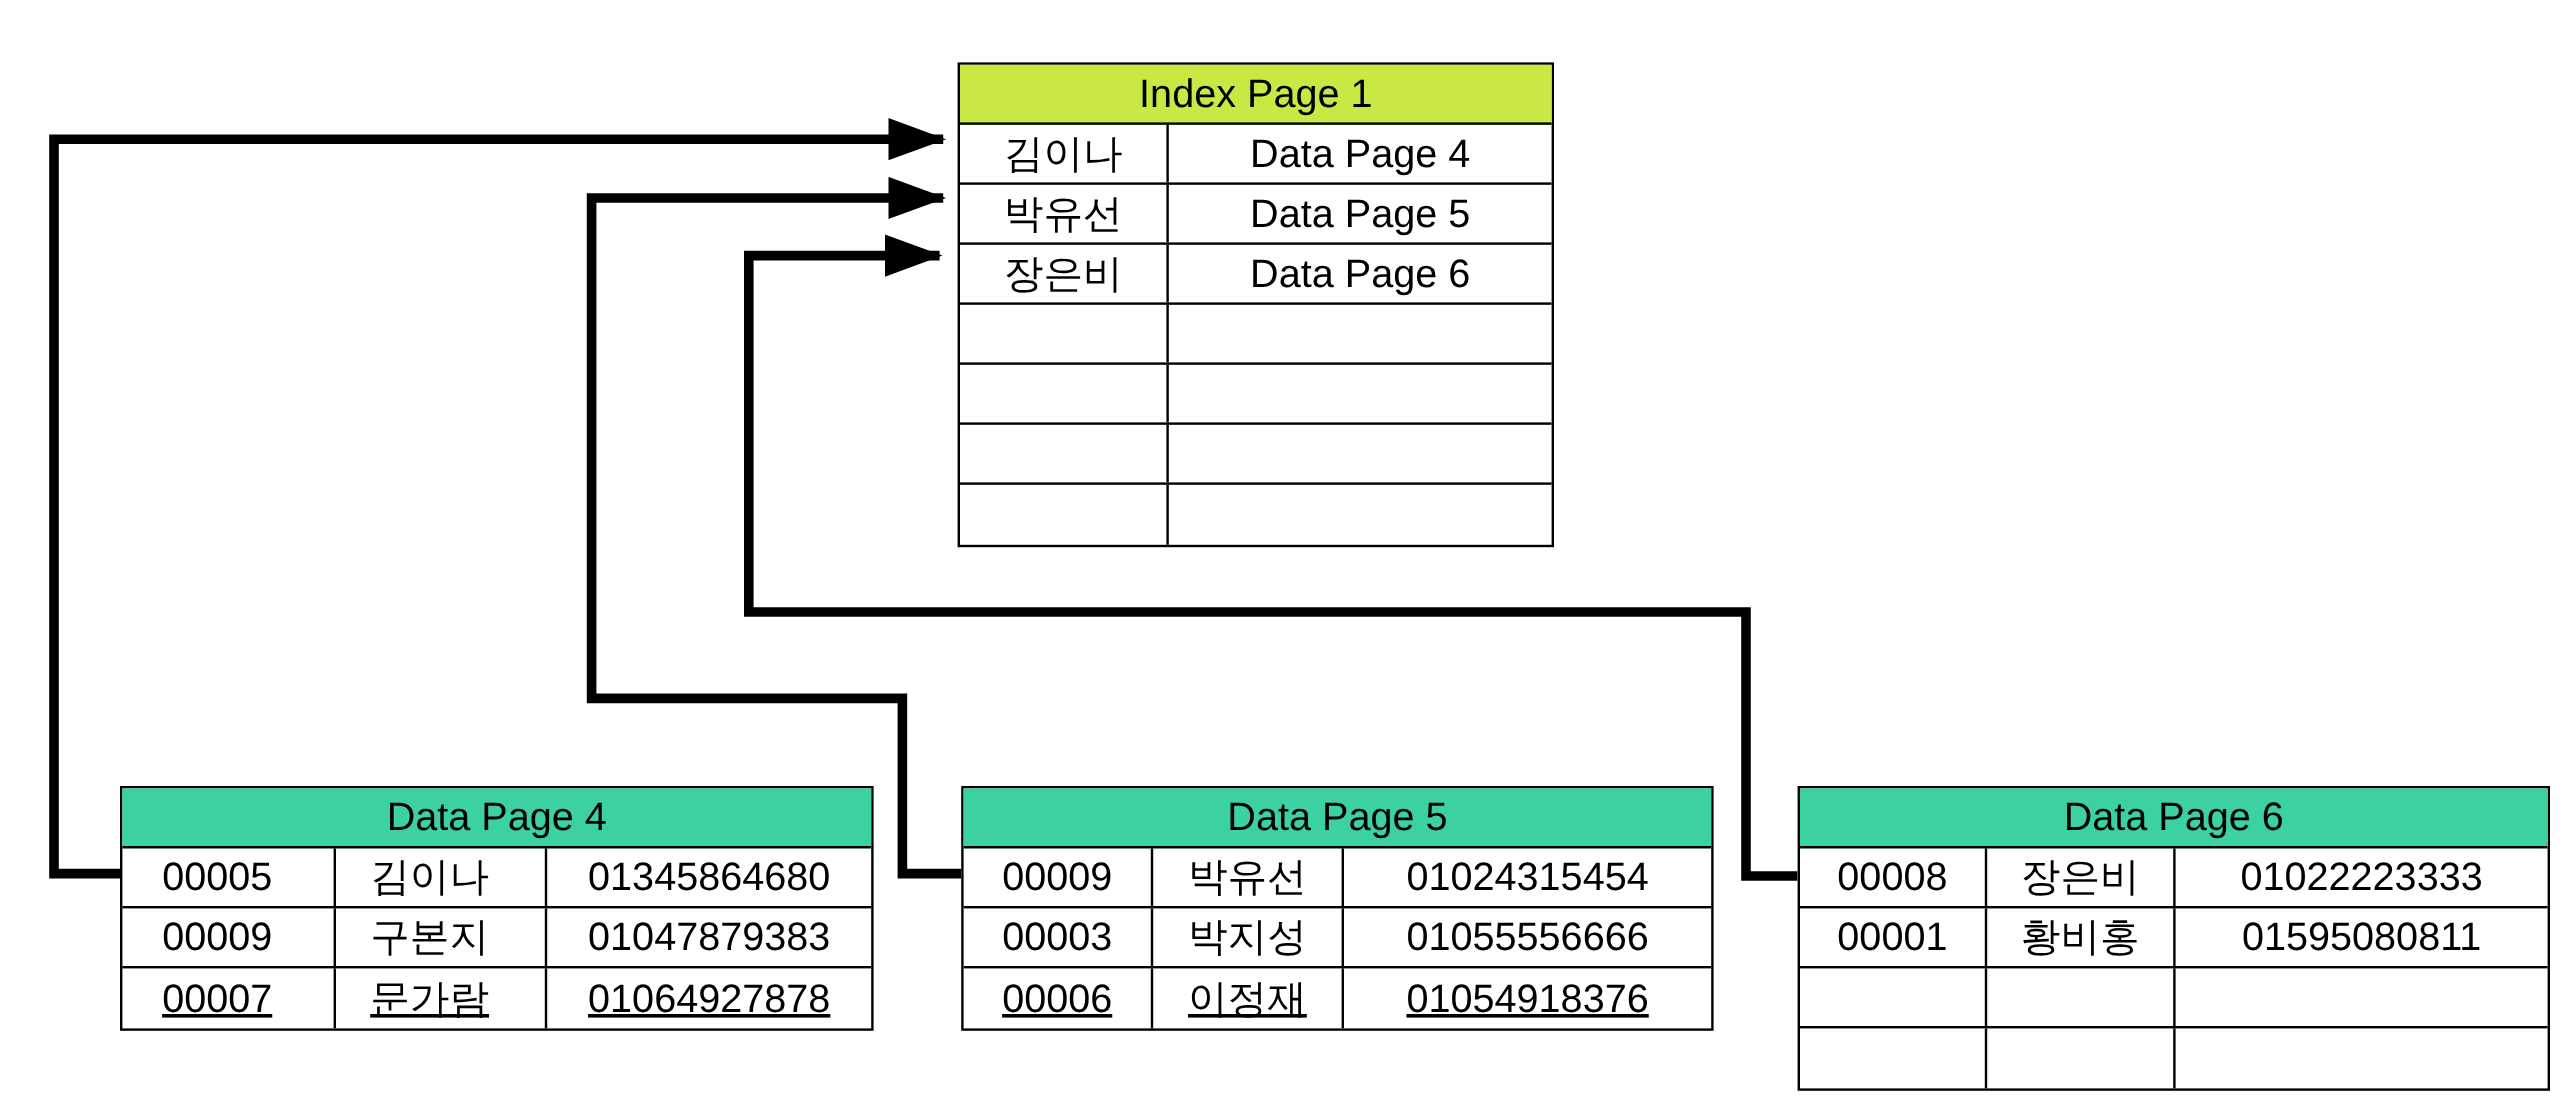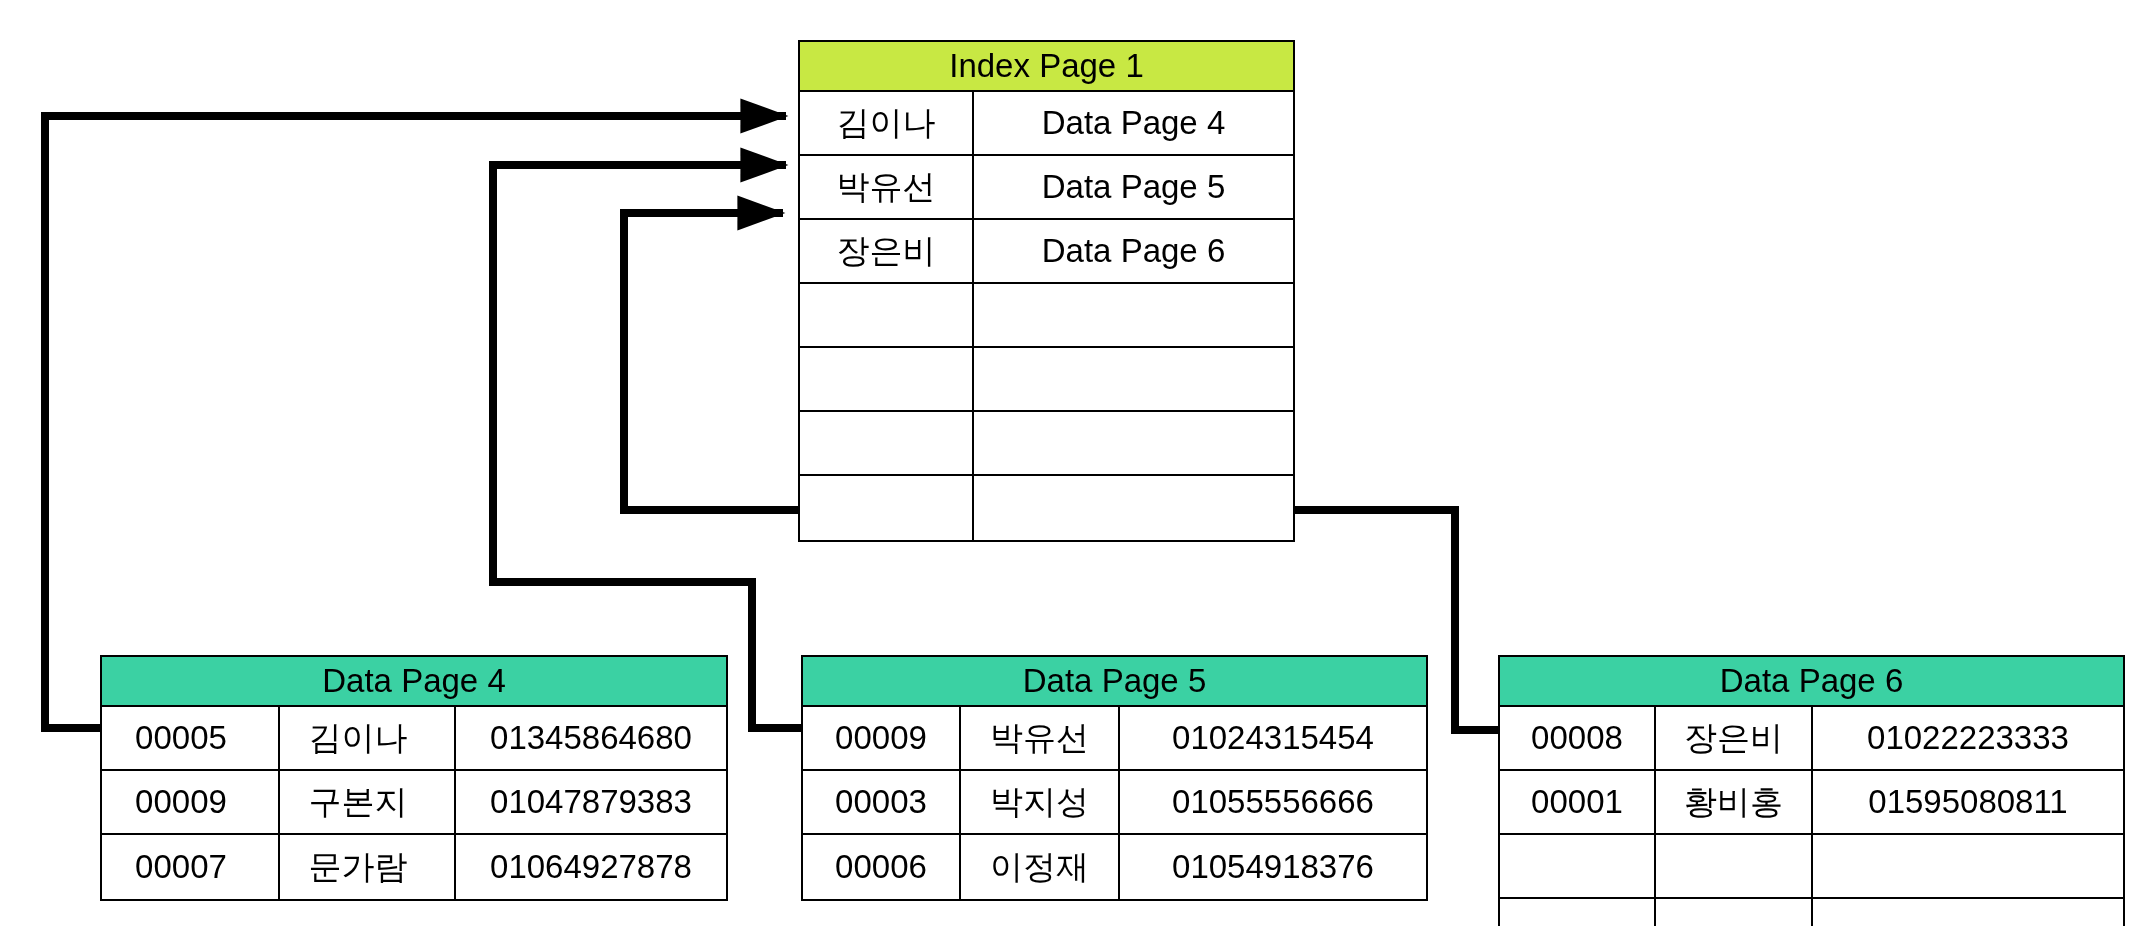--- a/index.html
+++ b/index.html
@@ -36,38 +36,38 @@
     display: flex;
     align-items: center;
     justify-content: center;
     border-bottom: 2px solid #000;
     box-sizing: border-box;
   }
   .idx-hdr-bg { background: #c8e843; }
   .data-hdr-bg { background: #3bd1a3; }
   .tbl .row {
     display: grid;
-    height: 64px;
+    height: 50px;
     border-bottom: 2px solid #000;
     box-sizing: border-box;
   }
-  .tbl .row:last-child { border-bottom: none; }
+  .tbl .row:last-child { border-bottom: none; text-decoration: underline; }
   .tbl .cell {
     display: flex;
     align-items: center;
     justify-content: center;
     border-left: 2px solid #000;
     box-sizing: border-box;
     overflow: hidden;
     white-space: nowrap;
   }
   .tbl .cell:first-child { border-left: none; }
 
   
-  .index-tbl { left: 798px; top: 40px; width: 497px; }
+  .index-tbl { left: 798px; top: 52px; width: 497px; }
   .index-tbl .row { grid-template-columns: 172px 1fr; }
 
   
   .dp4 { left: 100px; top: 655px; width: 628px; }
   .dp4 .row { grid-template-columns: 158px 158px 1fr; gap: 18px; }
   .dp5 { left: 801px; top: 655px; width: 627px; }
   .dp5 .row { grid-template-columns: 156px 159px 1fr; }
   .dp6 { left: 1498px; top: 655px; width: 627px; }
   .dp6 .row { grid-template-columns: 154px 157px 1fr; }
 

